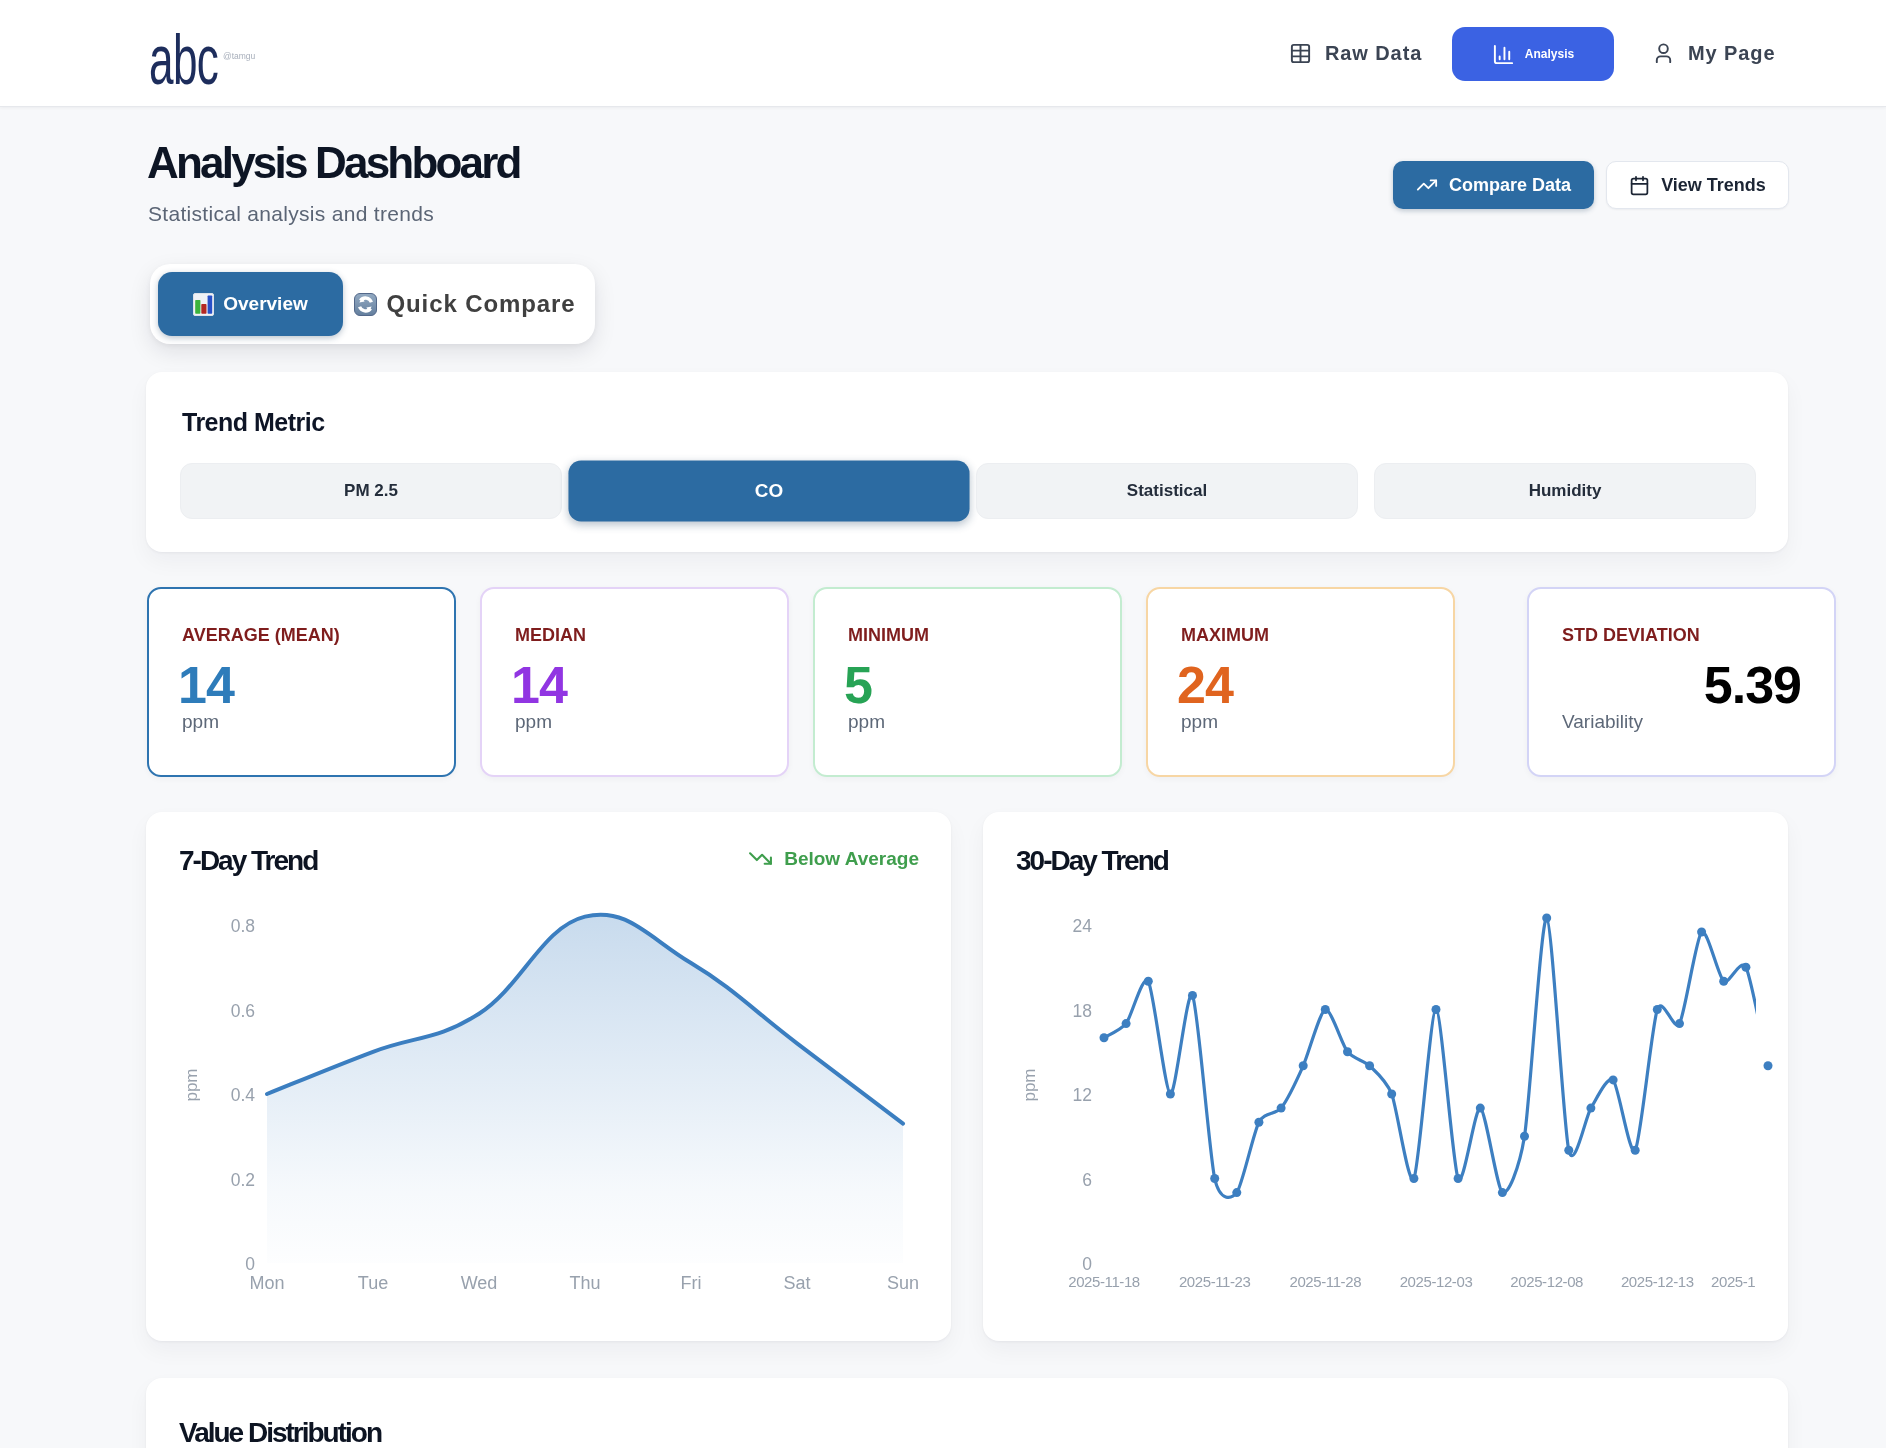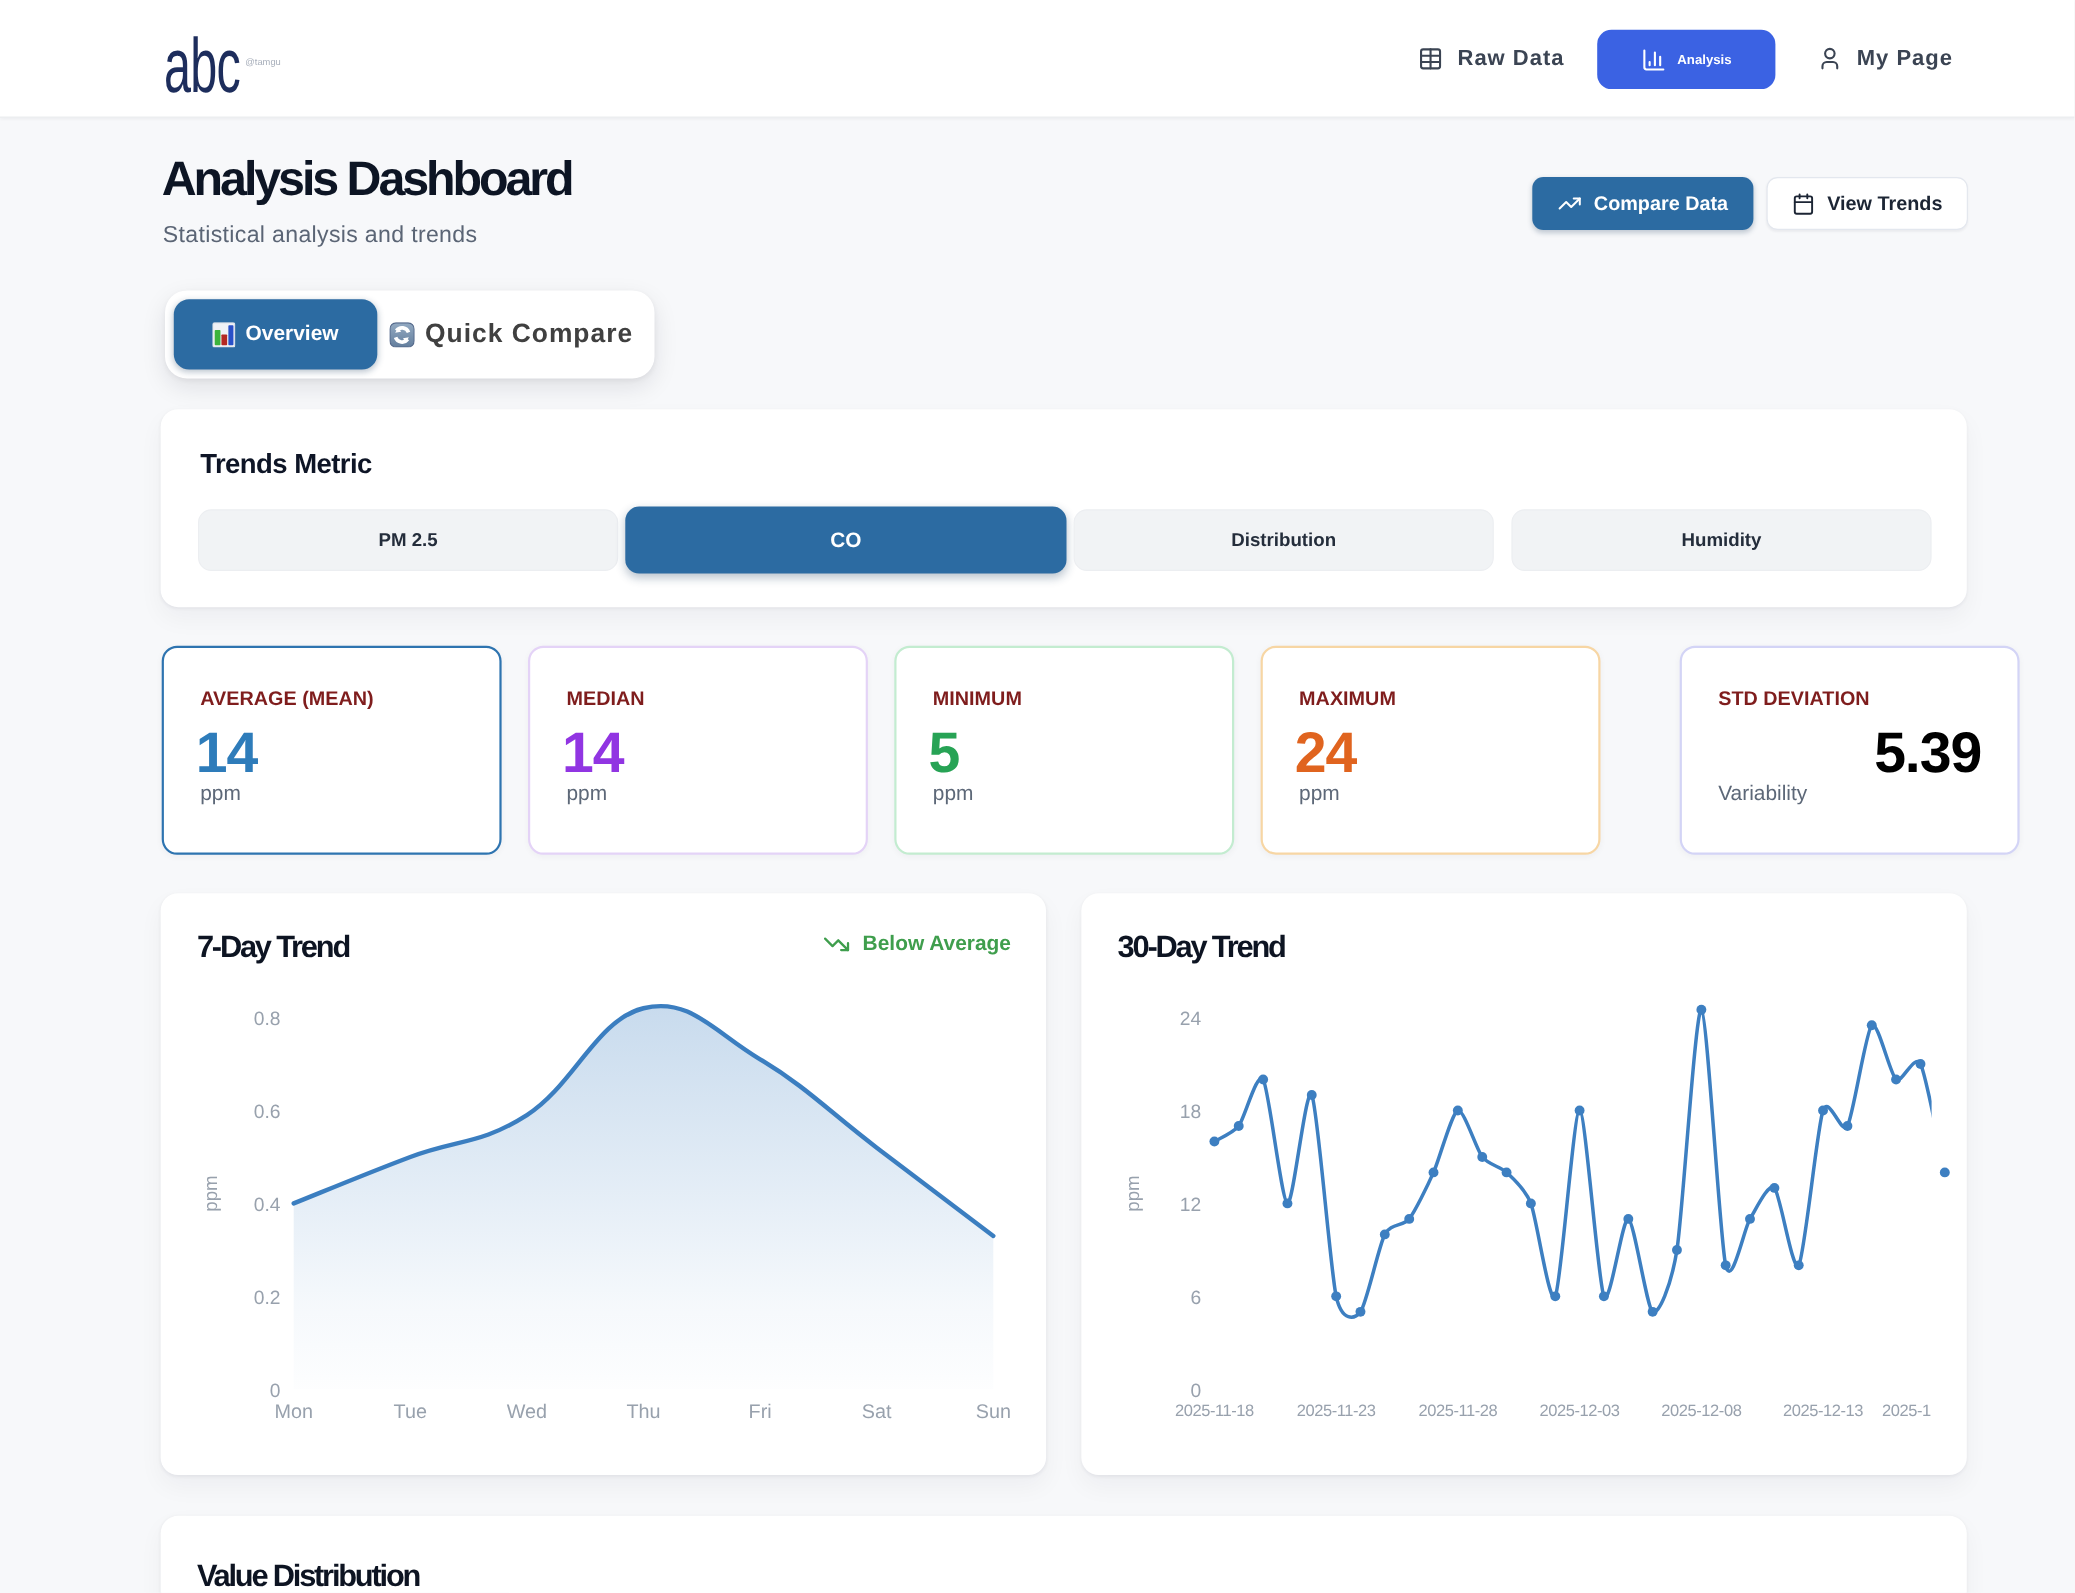--- a/index.html
+++ b/index.html
@@ -104,24 +104,24 @@
       <path d="M17.4 9.2 A6.3 6.3 0 0 0 6.4 7.6" fill="none" stroke="#fff" stroke-width="3.3"></path>
       <path d="M8.2 4.2 L5.3 9.4 L10.6 8.6 Z" fill="#fff"></path>
       <path d="M5.6 13.8 A6.3 6.3 0 0 0 16.6 15.4" fill="none" stroke="#fff" stroke-width="3.3"></path>
       <path d="M14.8 18.8 L17.7 13.6 L12.4 14.4 Z" fill="#fff"></path>
     </svg>
     <span>Quick Compare</span>
   </div>
 </div>
 
 <div class="card" style="left:146px; top:372px; width:1642px; height:180px;">
-  <div class="sm-title abs" style="left:36px; top:38px;">Trends Metric</div>
+  <div class="sm-title abs" style="left:36px; top:38px;">Trend Metric</div>
   <div class="mbtn" style="left:34px;">PM 2.5</div>
   <div class="mbtn on" style="left:432px;">CO</div>
-  <div class="mbtn" style="left:830px;">Distribution</div>
+  <div class="mbtn" style="left:830px;">Statistical</div>
   <div class="mbtn" style="left:1228px;">Humidity</div>
 </div>
 
 <div class="stat" style="left:147px; border-color:#2e74b0;">
   <div class="t">AVERAGE (MEAN)</div>
   <div class="v" style="color:#2e7cba;">14</div>
   <div class="u">ppm</div>
 </div>
 <div class="stat" style="left:480px; border-color:#e4d3f7;">
   <div class="t">MEDIAN</div>

